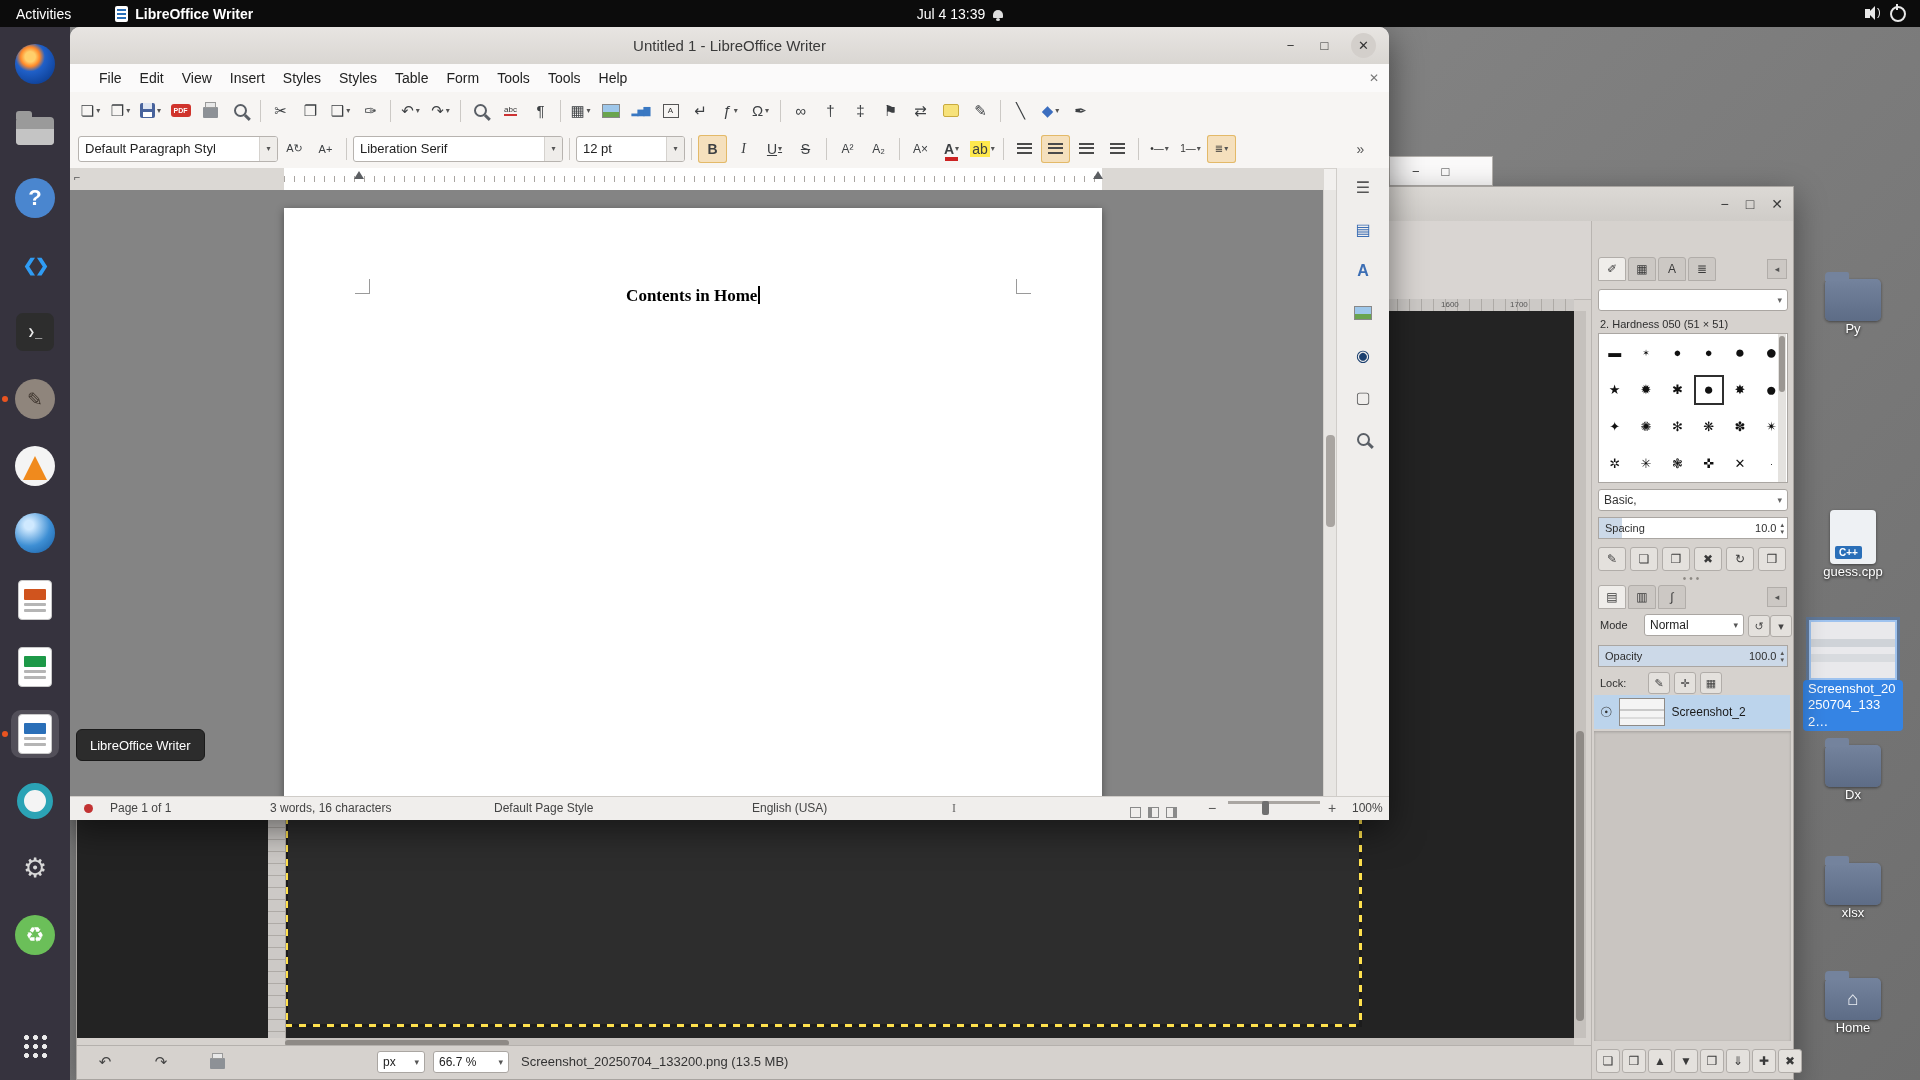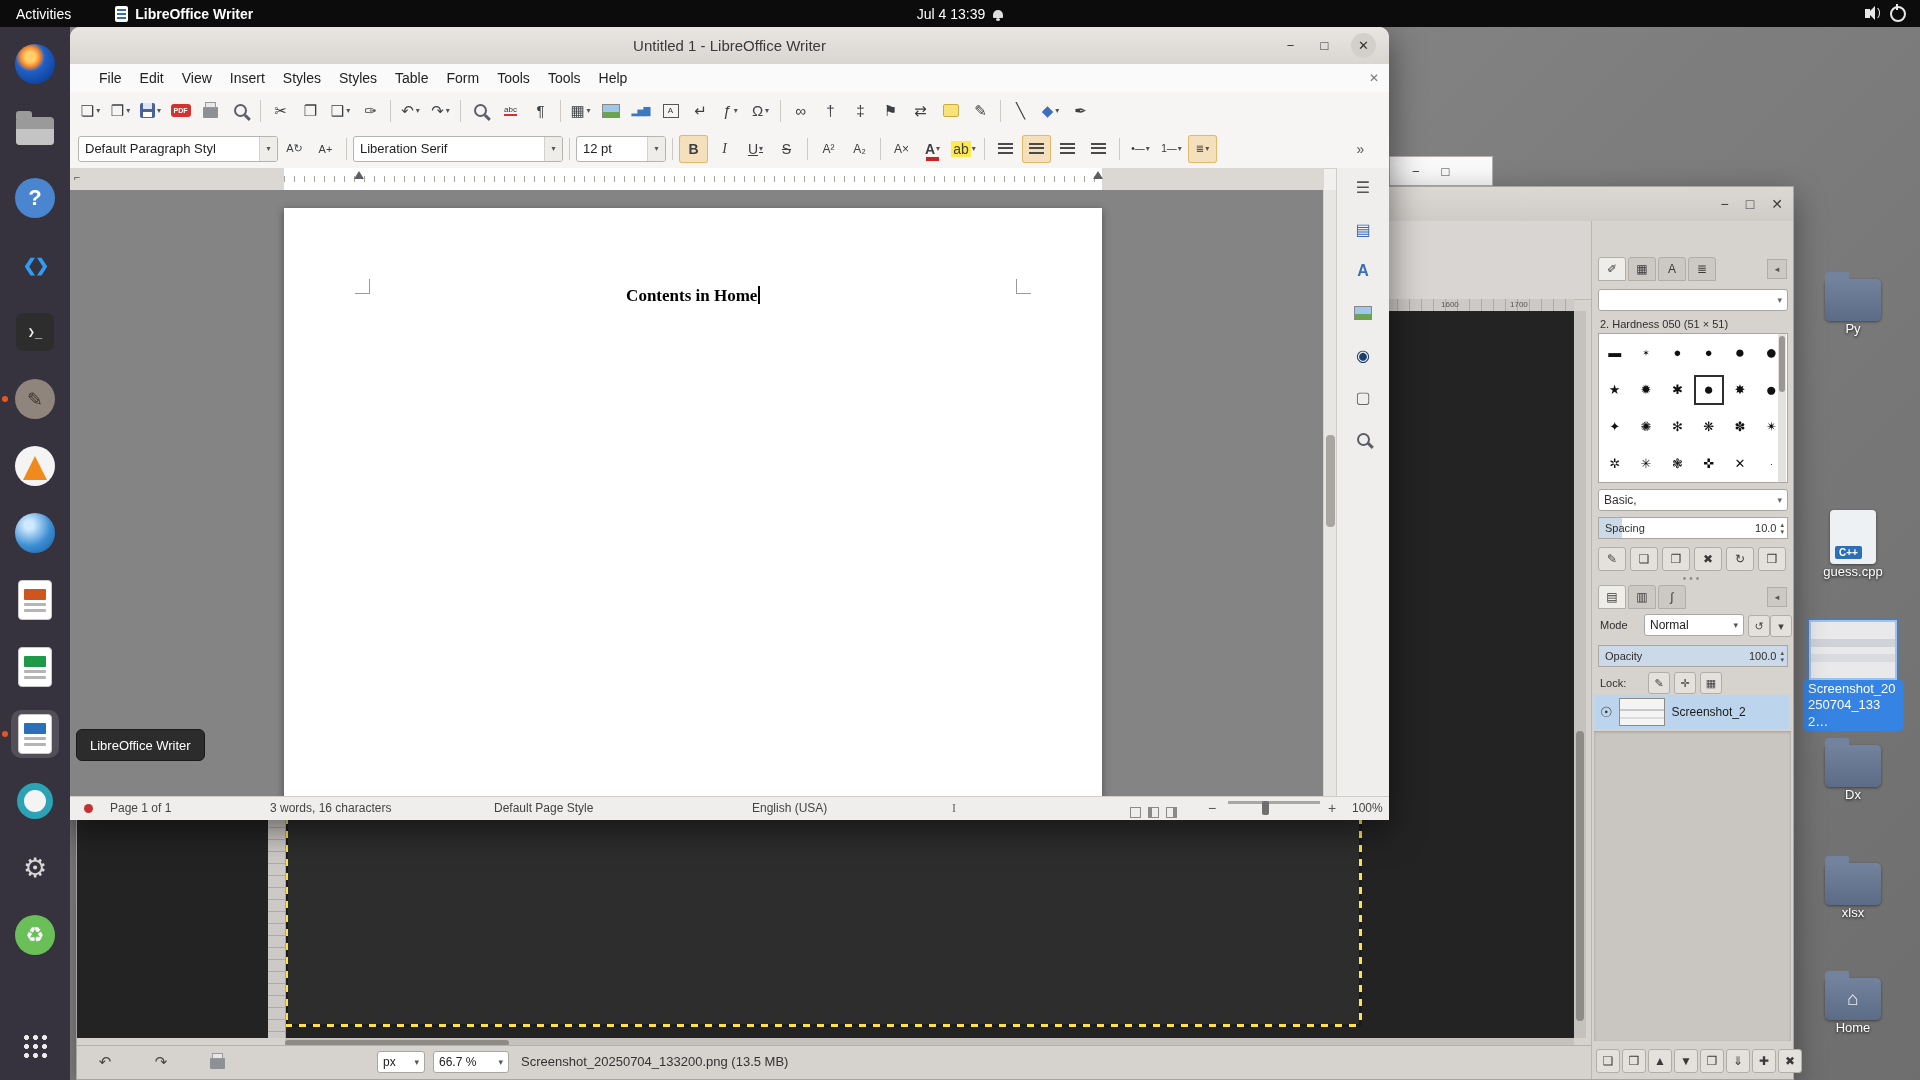--- a/index.html
+++ b/index.html
@@ -584,21 +584,21 @@
       <span class="car">▾</span>
     </div>
     <span class="fb" style="font-size:11px;">A↻</span>
     <span class="fb" style="font-size:11px;">A+</span>
     <i class="sep"></i>
     <div class="combo" style="width:210px;">
       <span class="txt">Liberation Serif</span>
       <span class="car">▾</span>
     </div>
     <i class="sep"></i>
-    <div class="combo" style="width:90px;">
+    <div class="combo" style="width:109px;">
       <span class="txt">12 pt</span>
       <span class="car">▾</span>
     </div>
     <i class="sep"></i>
     <span class="fb on" style="font-weight:bold;">B</span>
     <span class="fb" style="font-style:italic;font-family:'Liberation Serif',serif;">I</span>
     <span class="fb" style="text-decoration:underline;">
         <span>U</span>
         <span class="dd">▾</span>
       </span>

